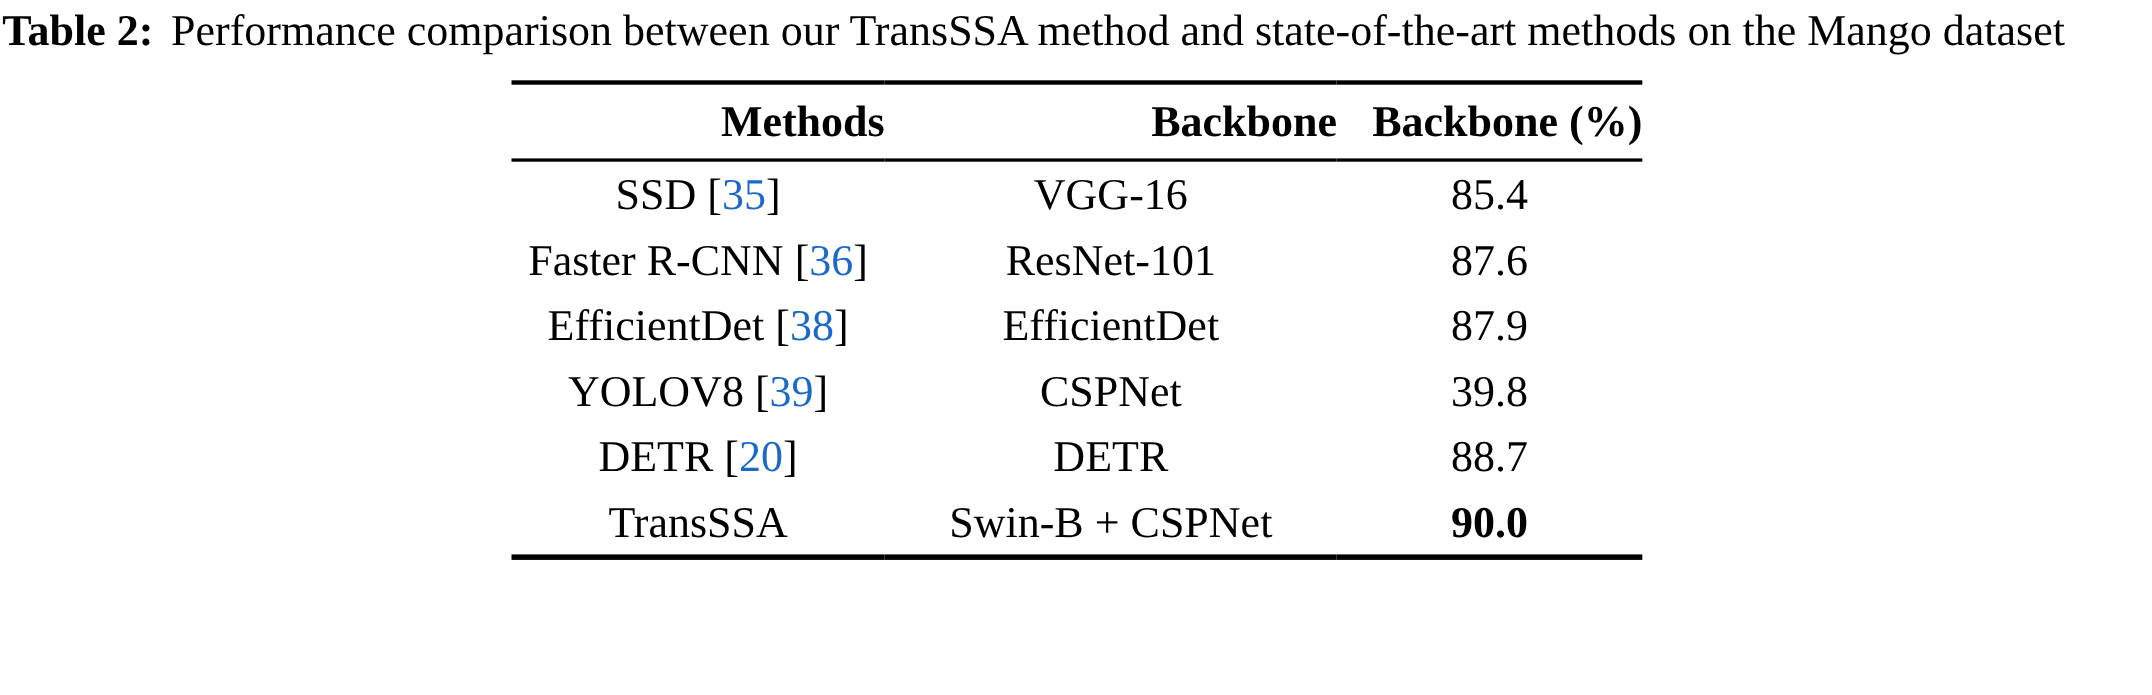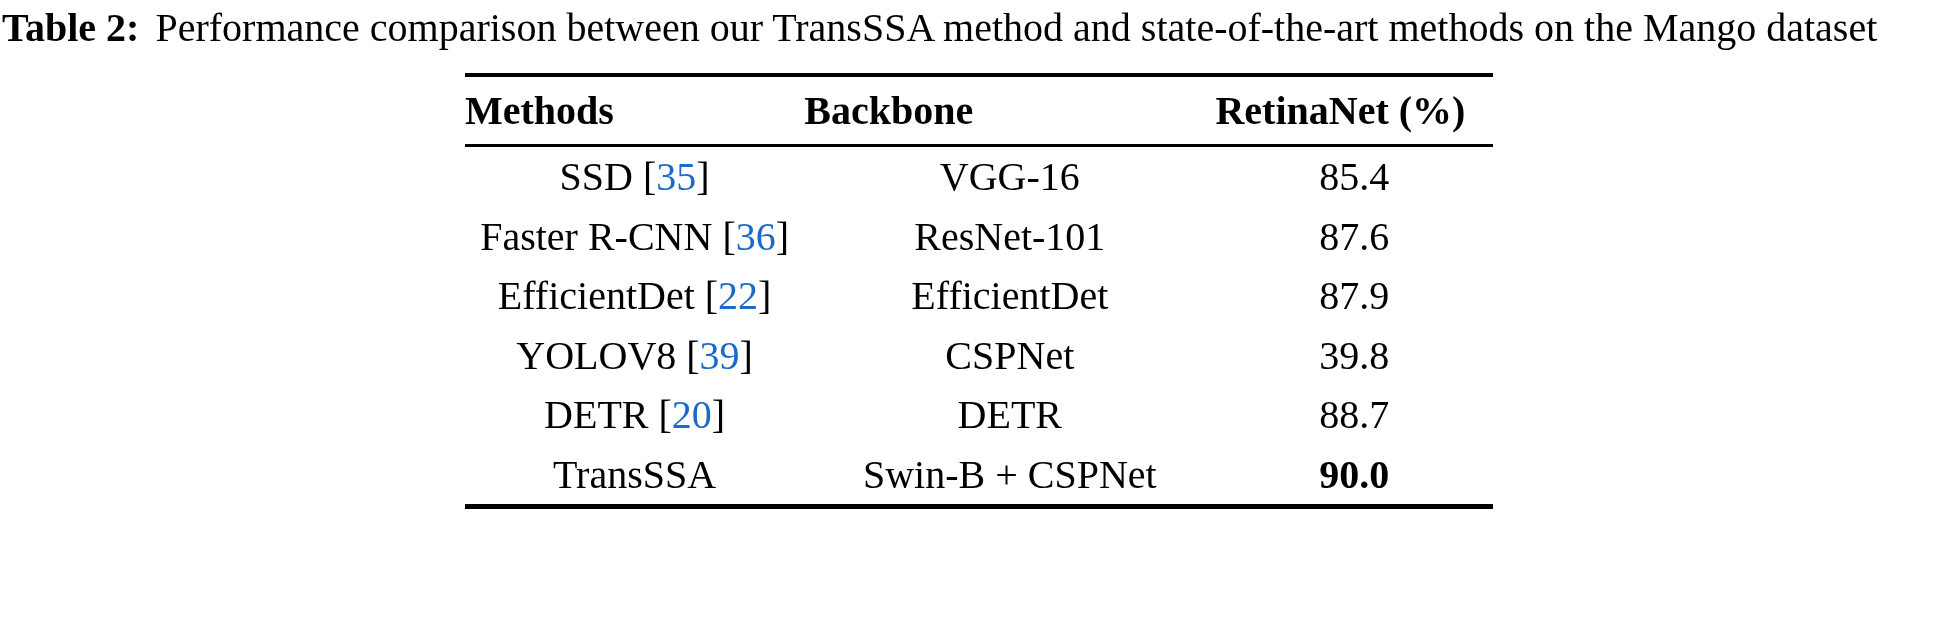--- a/index.html
+++ b/index.html
@@ -39,21 +39,21 @@
     font-size: 40px;
     border-top: 4px solid #000000;
     border-bottom: 5px solid #000000;
   }
   table.results col.c1 { width: 33%; }
   table.results col.c2 { width: 40%; }
   table.results col.c3 { width: 27%; }
   table.results th {
     font-weight: bold;
     height: 67px;
-    text-align: left;
+    text-align: right;
     vertical-align: middle;
     padding: 0;
     border-bottom: 3px solid #000000;
   }
   table.results td {
     height: 59.5px;
     text-align: center;
     vertical-align: middle;
     padding: 0;
     white-space: nowrap;
@@ -79,36 +79,36 @@
   <table class="results">
     <colgroup>
       <col class="c1">
         <col class="c2">
         <col class="c3">
     </colgroup>
     <thead>
       <tr>
         <th>Methods</th>
         <th>Backbone</th>
-        <th>RetinaNet (%)</th>
+        <th>Backbone (%)</th>
       </tr>
     </thead>
     <tbody>
       <tr>
         <td><span>SSD</span><span> [</span><span class="ref">35</span><span>]</span></td>
         <td>VGG-16</td>
         <td>85.4</td>
       </tr>
       <tr>
         <td><span>Faster R-CNN</span><span> [</span><span class="ref">36</span><span>]</span></td>
         <td>ResNet-101</td>
         <td>87.6</td>
       </tr>
       <tr>
-        <td><span>EfficientDet</span><span> [</span><span class="ref">22</span><span>]</span></td>
+        <td><span>EfficientDet</span><span> [</span><span class="ref">38</span><span>]</span></td>
         <td>EfficientDet</td>
         <td>87.9</td>
       </tr>
       <tr>
         <td><span>YOLOV8</span><span> [</span><span class="ref">39</span><span>]</span></td>
         <td>CSPNet</td>
         <td>39.8</td>
       </tr>
       <tr>
         <td><span>DETR</span><span> [</span><span class="ref">20</span><span>]</span></td>

